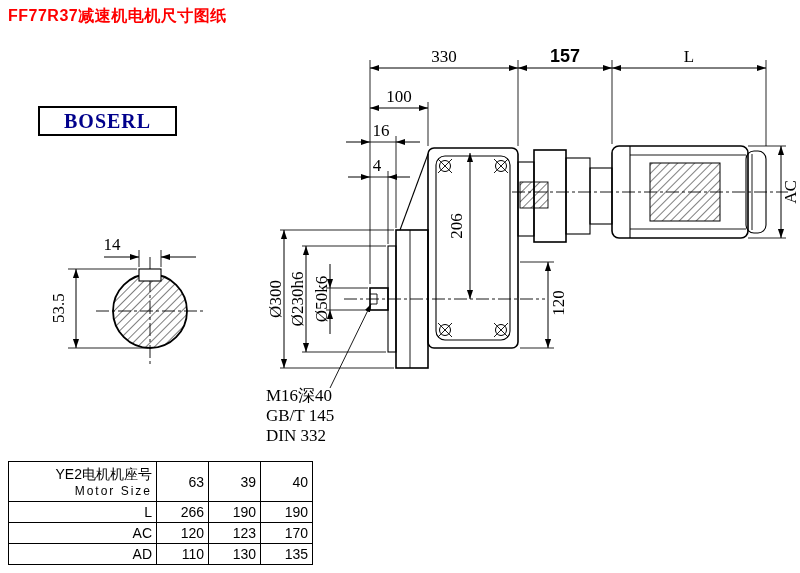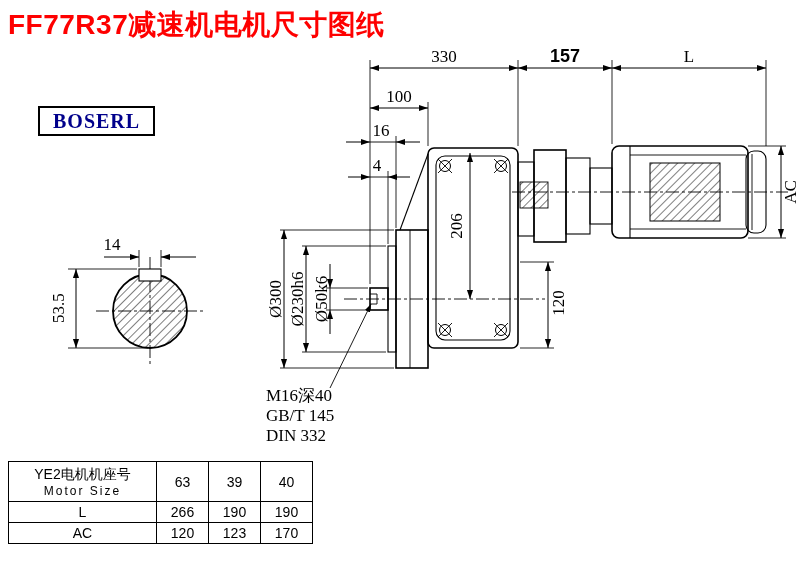--- a/index.html
+++ b/index.html
@@ -2,43 +2,43 @@
 <html><head>
 <meta charset="utf-8">
 <style>
   * { box-sizing: border-box; }
   html, body { margin: 0; padding: 0; }
   body { width: 800px; height: 573px; background: #ffffff; font-family: "Liberation Sans", sans-serif; }
   .stage { position: relative; width: 800px; height: 573px; background: #fff; overflow: hidden; }
 
   .title {
     position: absolute; left: 8px; top: 6px; margin: 0; z-index: 2;
-    font-size: 28px; font-weight: bold; color: #fe0000;
+    font-size: 16px; font-weight: bold; color: #fe0000;
     font-family: "Liberation Sans", sans-serif; letter-spacing: 0.5px;
   }
   .brand {
     position: absolute; left: 38px; top: 106px; z-index: 2;
-    border: 2px solid #000; padding: 0 13px; line-height: 26px;
+    border: 2px solid #000; padding: 0 24px; line-height: 26px;
     font-family: "Liberation Serif", serif; font-size: 20px; font-weight: bold;
     color: #00008b; letter-spacing: 1px; background: #fff;
   }
 
   svg.drawing { position: absolute; left: 0; top: 0; }
   .ol   { fill: none; stroke: #000; stroke-width: 1.6; }
   .ol2  { fill: none; stroke: #000; stroke-width: 1.1; }
   .thin { fill: none; stroke: #000; stroke-width: 0.9; }
   .dim  { fill: none; stroke: #000; stroke-width: 1; }
   .ext  { fill: none; stroke: #000; stroke-width: 0.85; }
   .cl   { fill: none; stroke: #000; stroke-width: 0.9; stroke-dasharray: 13 3 3 3; }
   svg text { font-family: "Liberation Serif", serif; font-size: 17px; fill: #000; }
   svg text.b157 { font-family: "Liberation Sans", sans-serif; font-weight: bold; font-size: 18px; }
 
   .size-table {
     position: absolute; left: 8px; top: 461px; z-index: 2;
-    border-collapse: collapse; text-align: center;
+    border-collapse: collapse; text-align: right;
     font-family: "Liberation Sans", sans-serif; font-size: 14px; color: #000; background: #fff;
   }
   .size-table td { border: 1px solid #000; padding: 0 4px; height: 21px; }
   .size-table col.c0 { width: 148px; }
   .size-table col.c1 { width: 52px; }
   .size-table tr.hrow td { height: 40px; }
   .size-table .en { letter-spacing: 2px; font-size: 12px; }
 </style>
 </head>
 <body>
@@ -207,16 +207,22 @@
         <td>266</td>
         <td>190</td>
         <td>190</td>
       </tr>
       <tr>
         <td>AC</td>
         <td>120</td>
         <td>123</td>
         <td>170</td>
       </tr>
+      <tr>
+        <td>AD</td>
+        <td>110</td>
+        <td>130</td>
+        <td>135</td>
+      </tr>
     </tbody>
   </table>
 
 </div>
 
 </body></html>

